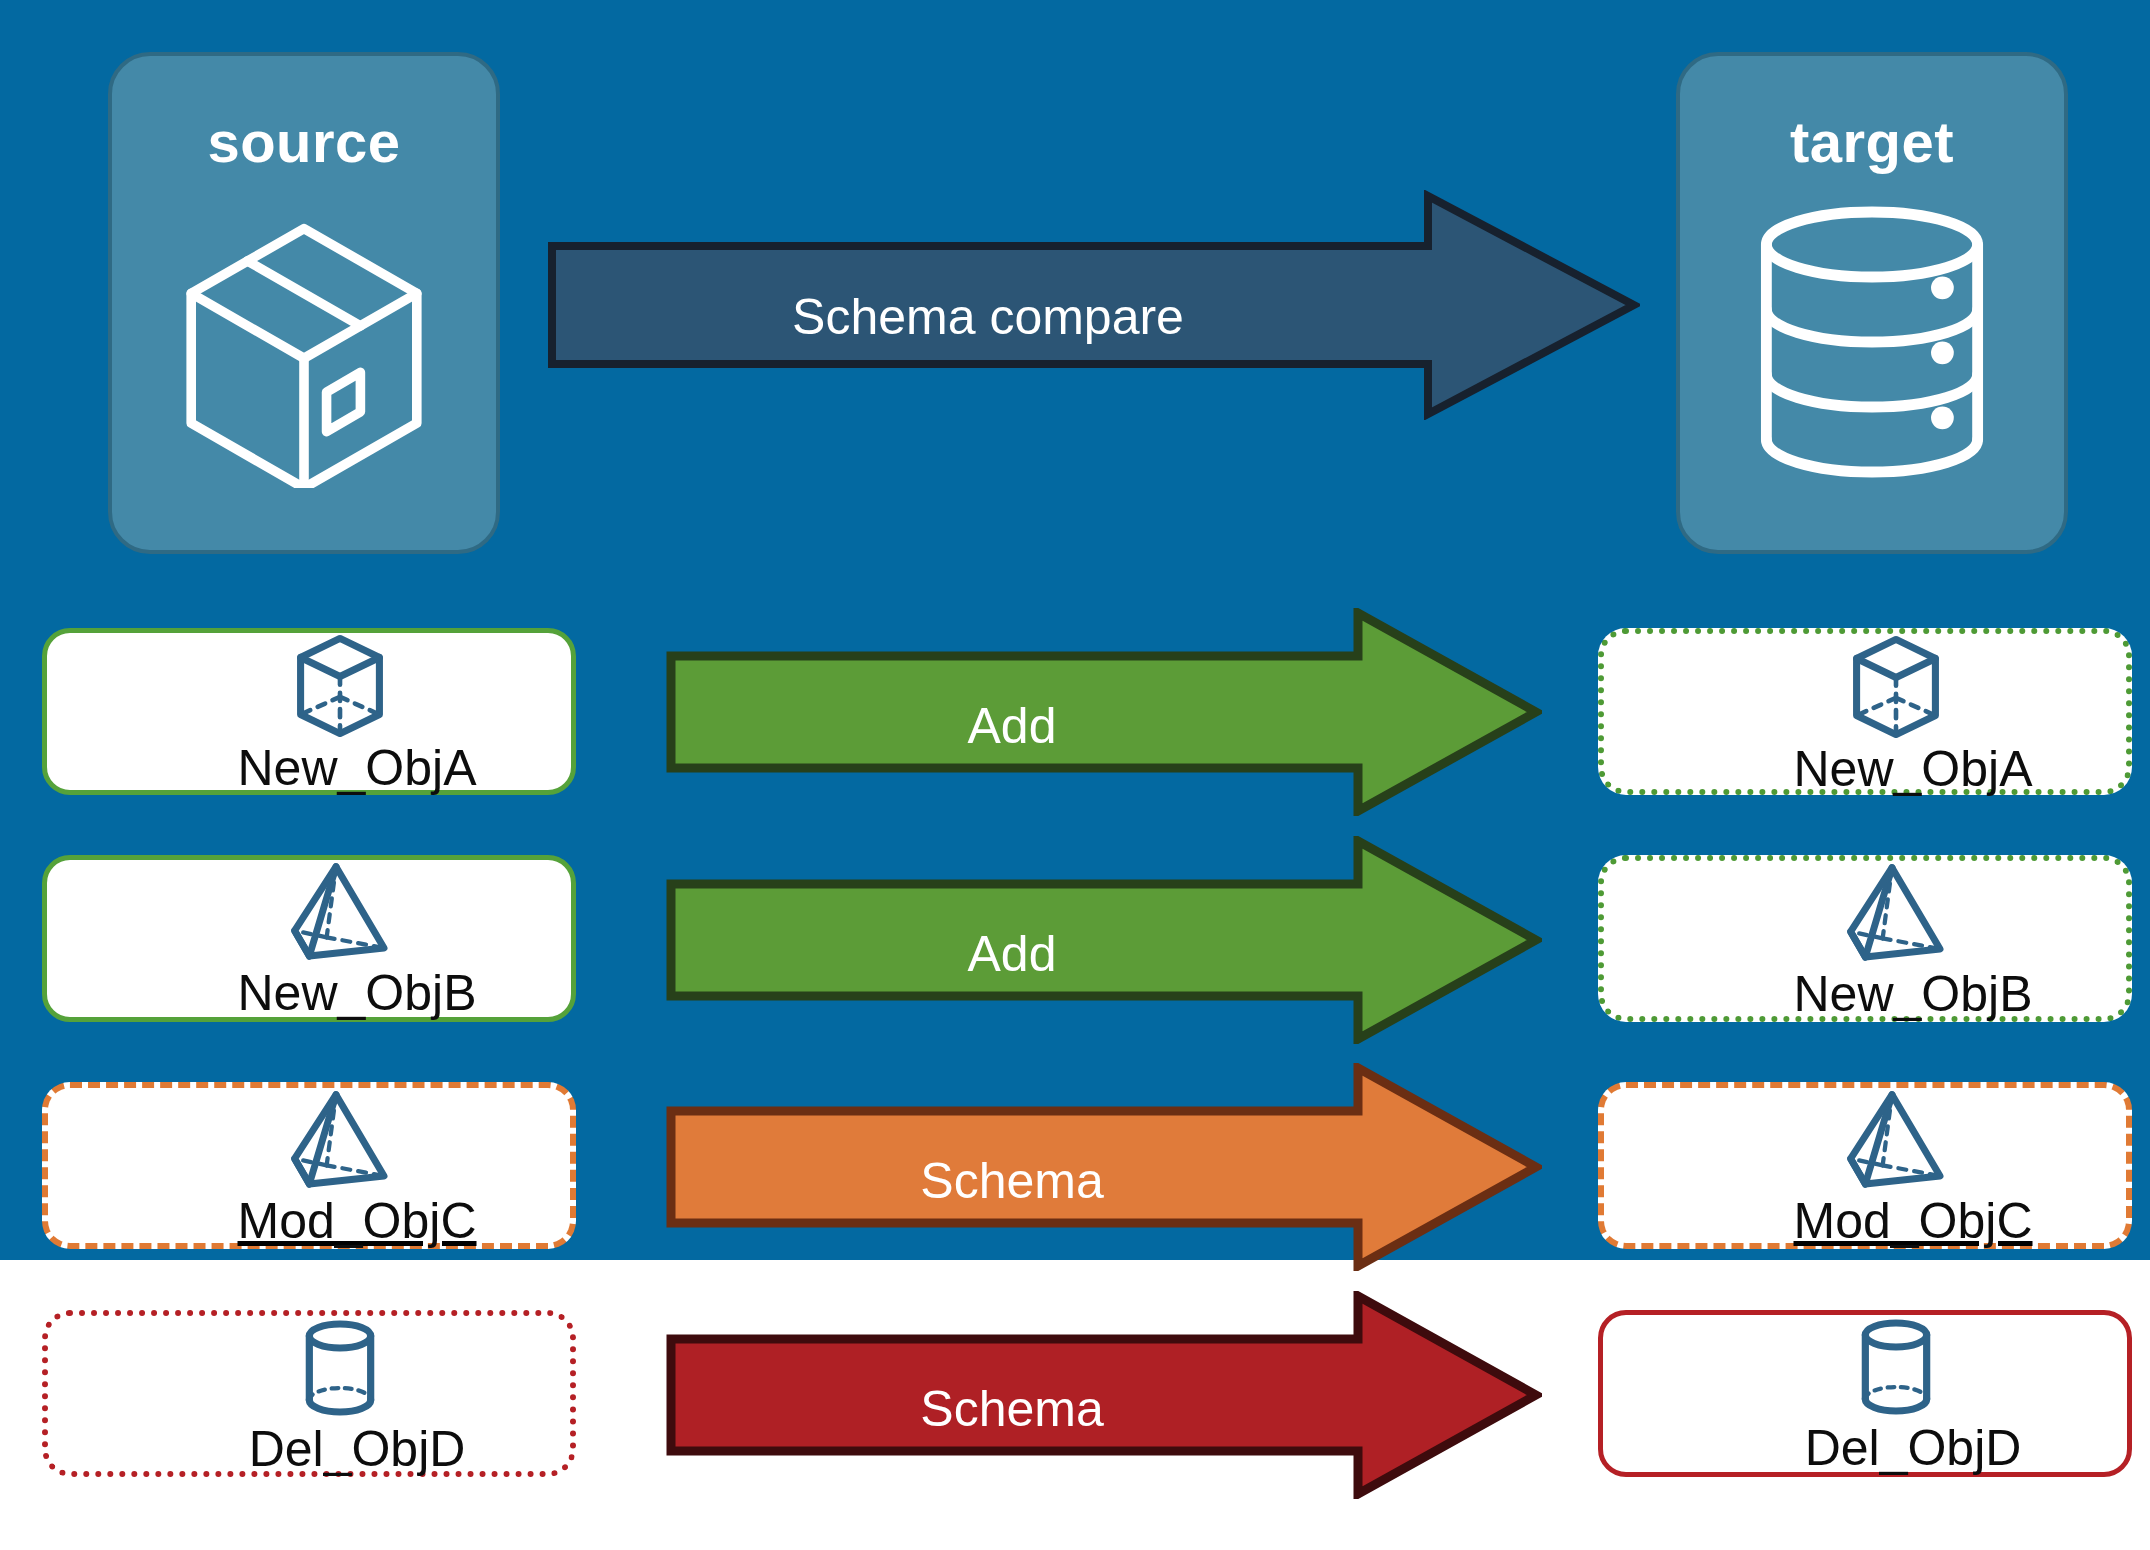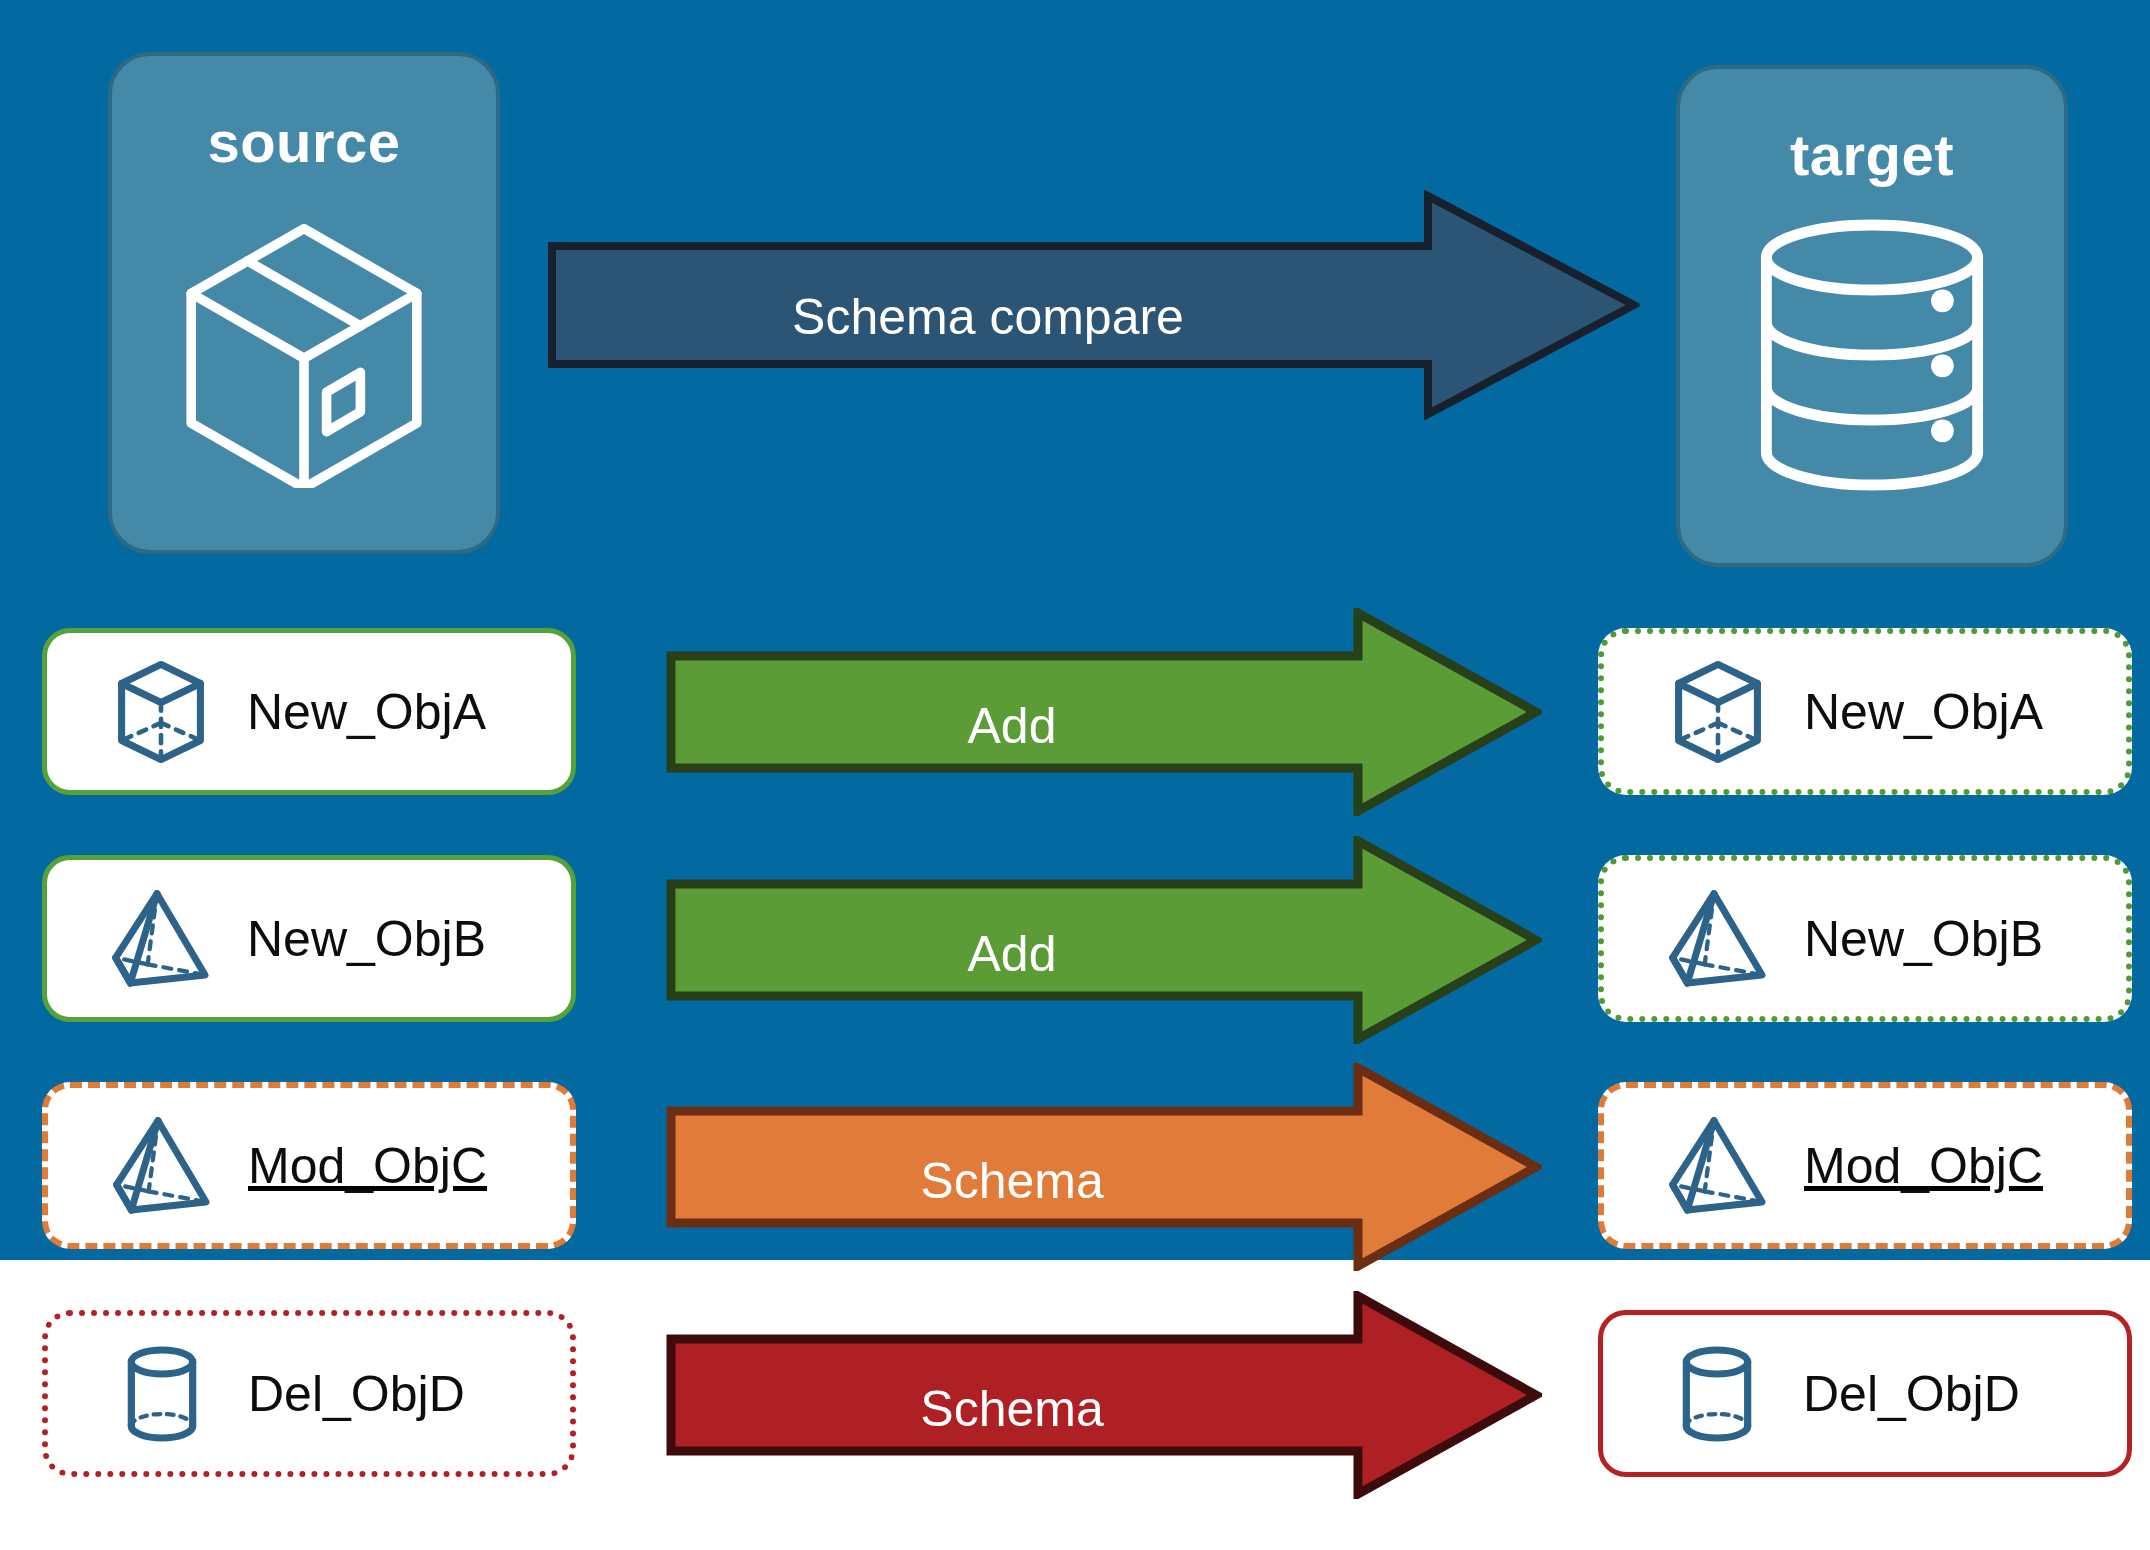--- a/index.html
+++ b/index.html
@@ -13,21 +13,21 @@
          box-sizing:border-box;}
   .panel-title{position:absolute;left:0;right:0;top:52px;text-align:center;color:#ffffff;
                font-size:58px;font-weight:bold;letter-spacing:.5px;}
   .panel-icon{position:absolute;left:0;right:0;top:150px;display:flex;justify-content:center;}
 
   
   .bigarrow{position:absolute;}
 
   
   .card{position:absolute;box-sizing:border-box;border-radius:28px;background:#ffffff;
-        display:flex;align-items:center;}
+        display:flex;align-items:center;flex-direction:column;}
   .card .ico{flex:0 0 auto;display:flex;align-items:center;justify-content:center;}
   .card .lbl{font-size:50px;color:#0d0d0d;white-space:nowrap;}
 
   .b-solid-green {border:5px solid #55A23A;}
   .b-dot-green   {border:6px dotted #4E9A35;}
   .b-dash-orange {border:6px dashed #E07A34;text-decoration:underline;}
   .b-dot-red     {border:6px dotted #B52025;}
   .b-solid-red   {border:5px solid #B52025;}
 
   
@@ -45,21 +45,21 @@
       <svg width="282" height="282" viewBox="0 0 100 100" fill="none" stroke="#ffffff" stroke-width="3.4" stroke-linejoin="round" stroke-linecap="round">
         <path d="M50 8 L90 31 L90 77 L50 100 L10 77 L10 31 Z"></path>
         <path d="M10 31 L50 54 L90 31"></path>
         <path d="M50 54 L50 100"></path>
         <path d="M30 19.5 L70 42.5"></path>
         <path d="M58 66 L70 59 L70 73 L58 80 Z"></path>
       </svg>
     </div>
   </div>
 
-  <div class="panel" style="left:1676px;top:52px;width:392px;height:502px;margin-top:13px;">
+  <div class="panel" style="left:1676px;top:52px;width:392px;height:502px;">
     <div class="panel-title">target</div>
     <div class="panel-icon">
       <svg width="260" height="272" viewBox="0 0 96 100" fill="none" stroke="#ffffff" stroke-width="4" stroke-linejoin="round" stroke-linecap="round">
         <ellipse cx="48" cy="14" rx="39" ry="12"></ellipse>
         <path d="M9 14 L9 86"></path>
         <path d="M87 14 L87 86"></path>
         <path d="M9 38 A39 12 0 0 0 87 38"></path>
         <path d="M9 62 A39 12 0 0 0 87 62"></path>
         <path d="M9 86 A39 12 0 0 0 87 86"></path>
         <circle cx="74" cy="30" r="4.2" fill="#ffffff" stroke="none"></circle>

